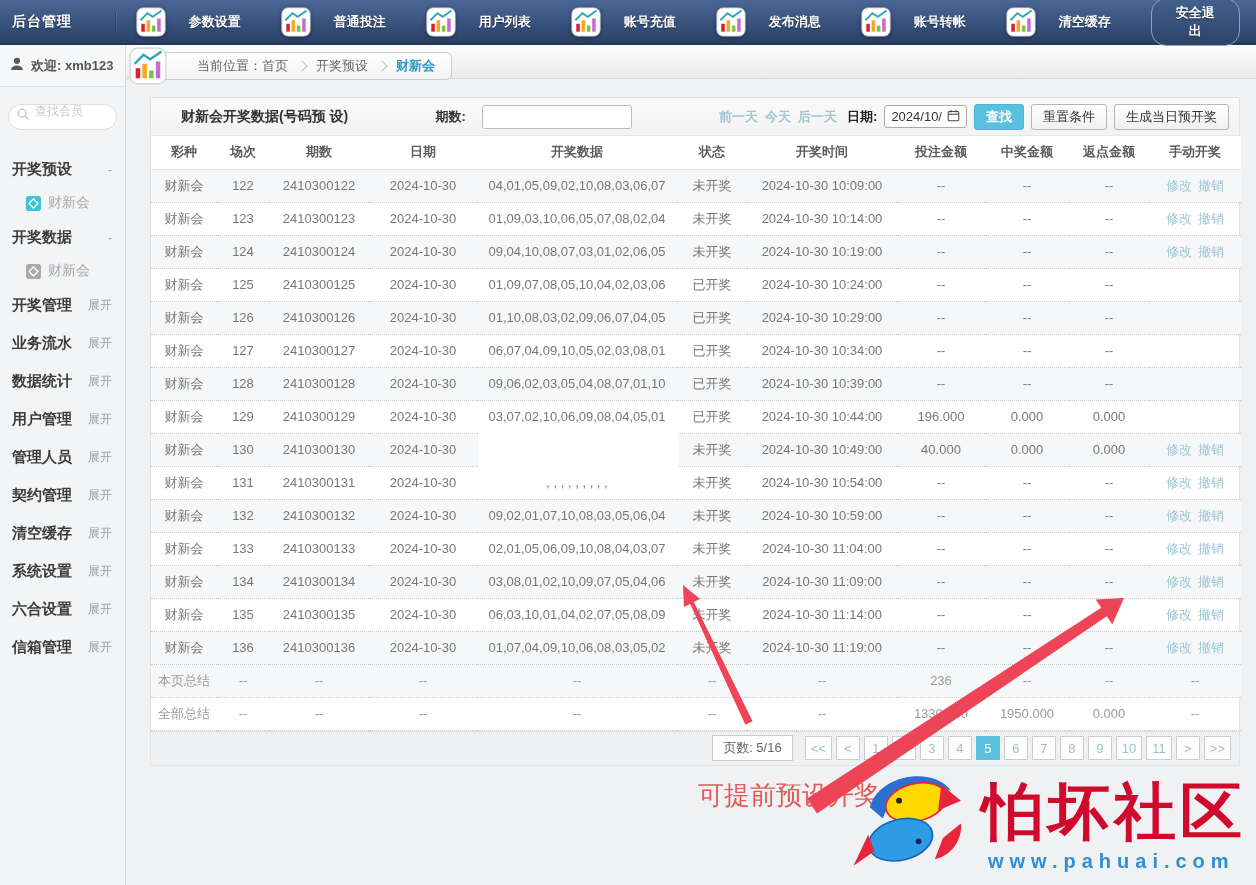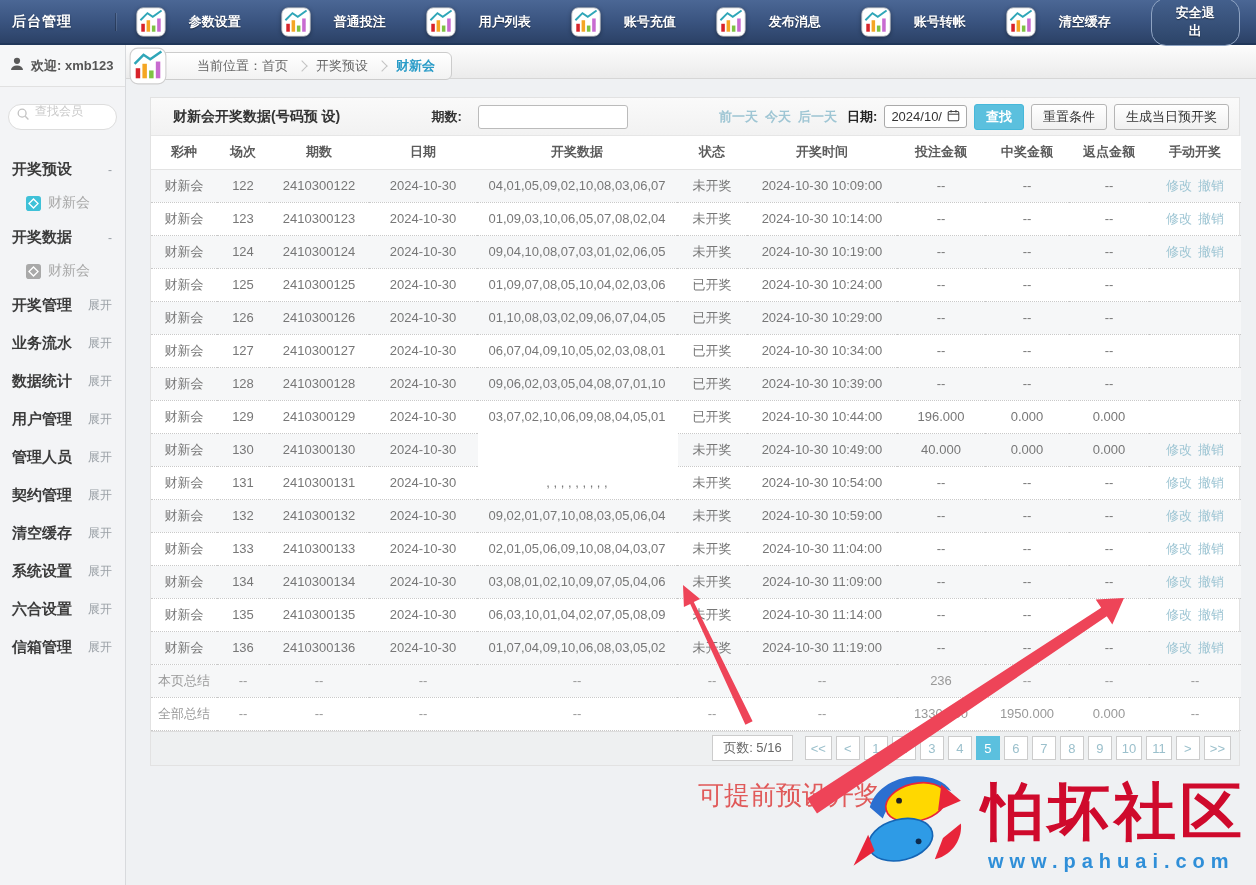--- a/index.html
+++ b/index.html
@@ -50,21 +50,21 @@
   .crumb-icon { position:absolute; left:3px; top:2px; width:38px; height:38px; z-index:2; }
   .crumb-item { cursor:pointer; white-space:nowrap; }
   .crumb-item.active { color:#2a9cc8; font-weight:bold; }
   .chev { width:8px; height:8px; border-top:1px solid #c3c3c3; border-right:1px solid #c3c3c3;
     transform:rotate(45deg); flex:none; }
 
   .panel { position:absolute; left:24px; right:16px; top:52px; background:#fff;
     border:1px solid #e2e2e2; }
   .toolbar { display:flex; align-items:center; height:38px; padding:0 10px;
     background:linear-gradient(#fafafa,#f2f2f2); border-bottom:1px solid #e6e6e6; }
-  .tb-title { font-size:14px; font-weight:bold; color:#333; margin-left:12px; white-space:nowrap; }
+  .tb-title { font-size:14px; font-weight:bold; color:#333; margin-left:20px; white-space:nowrap; }
   .tb-issue { margin-left:auto; display:flex; align-items:center; gap:16px; }
   .tb-issue-label { font-size:13px; font-weight:bold; color:#333; }
   .tb-issue input { width:150px; height:24px; border:1px solid #bbb; border-radius:3px; outline:none; padding:0 5px; }
   .tb-right { margin-left:auto; display:flex; align-items:center; gap:7px; }
   .day-link { font-size:13px; font-weight:bold; color:#9fc6d4; cursor:pointer; white-space:nowrap; }
   .date-label { font-size:13px; font-weight:bold; color:#222; margin-left:3px; }
   .date-box { display:flex; align-items:center; gap:5px; height:23px; padding:0 6px;
     border:1px solid #aaa; border-radius:3px; background:#fff; font-size:13px; color:#333; cursor:pointer; }
   .btn { height:26px; font-size:13px; border-radius:3px; cursor:pointer; padding:0 11px; white-space:nowrap; }
   .btn-search { background:#5bc0de; border:1px solid #46b8da; color:#fff; font-weight:bold; }

